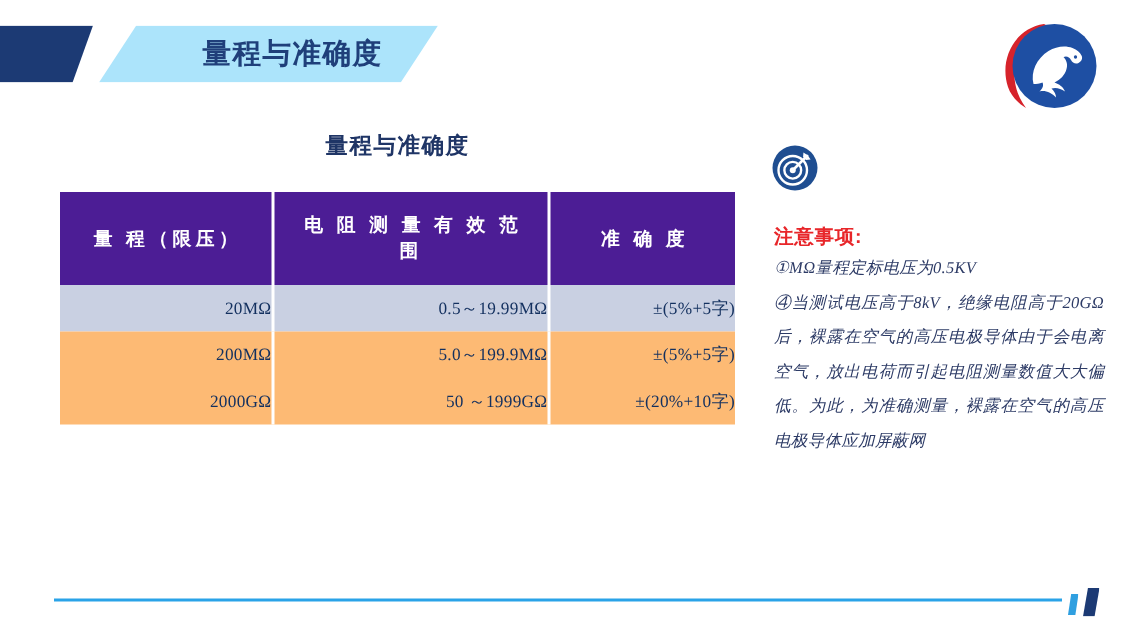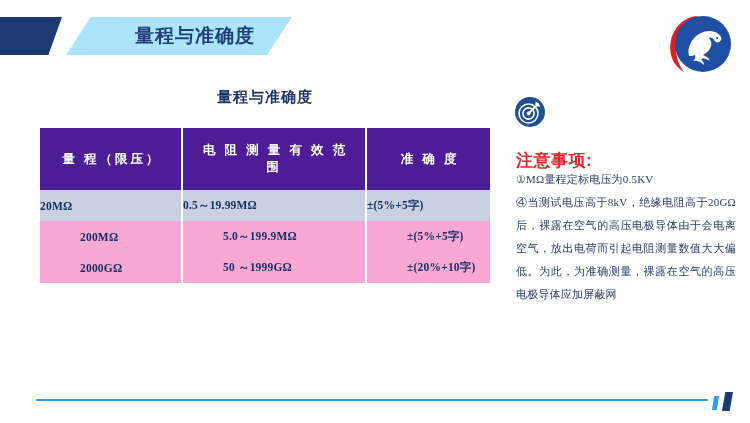--- a/index.html
+++ b/index.html
@@ -52,42 +52,42 @@
   .tbl th{
     background:#4c1d95;color:#ffffff;
     font-family:"Liberation Serif","DejaVu Serif",serif;
     font-size:12.5px;font-weight:bold;letter-spacing:3px;
     height:28px;padding:14px;text-align:center;
     border-right:2px solid #ffffff;
     text-indent:3px;
   }
   .tbl th:last-child{border-right:none;}
   .tbl td{
-    height:31px;padding:0;text-align:left;
+    height:31px;padding:0;text-align:right;
     font-family:"Liberation Serif","DejaVu Serif",serif;
-    font-size:11.5px;color:#13305f;font-weight:bold;
+    font-size:11.5px;color:#13305f;font-weight:normal;
     border-right:2px solid #ffffff;
     letter-spacing:0.2px;
   }
   .tbl td:last-child{border-right:none;}
   .tbl tr.dark td{background:#c9d0e2;}
-  .tbl tr.lite td{background:#f9a8d4;padding-left:40px;}
+  .tbl tr.lite td{background:#fdba74;padding-left:40px;}
   .target-icon{position:absolute;left:514px;top:96px;width:32px;height:32px;}
   .notes-head{
     position:absolute;left:516px;top:149px;
     font-family:"Liberation Sans","DejaVu Sans",sans-serif;
-    font-size:17px;font-weight:bold;color:#e8262a;letter-spacing:0.5px;
+    font-size:13px;font-weight:bold;color:#e8262a;letter-spacing:0.5px;
   }
   .notes-body{
     position:absolute;left:516px;top:168px;width:220px;
     font-family:"Liberation Serif","DejaVu Serif",serif;
     font-size:11px;color:#2d3b66;line-height:23px;
     text-align:justify;letter-spacing:0.2px;
   }
-  .notes-body p{margin:0;}
+  .notes-body p{margin:0;font-style:italic;}
 
   
   .foot-line{
     position:absolute;left:36px;top:399px;width:672px;height:2px;
     background:#2aa3e8;
   }
   .foot-bar1{
     position:absolute;left:712px;top:396px;width:7px;height:14px;
     background:#2f9fe0;
     clip-path:polygon(30% 0,100% 0,70% 100%,0 100%);

